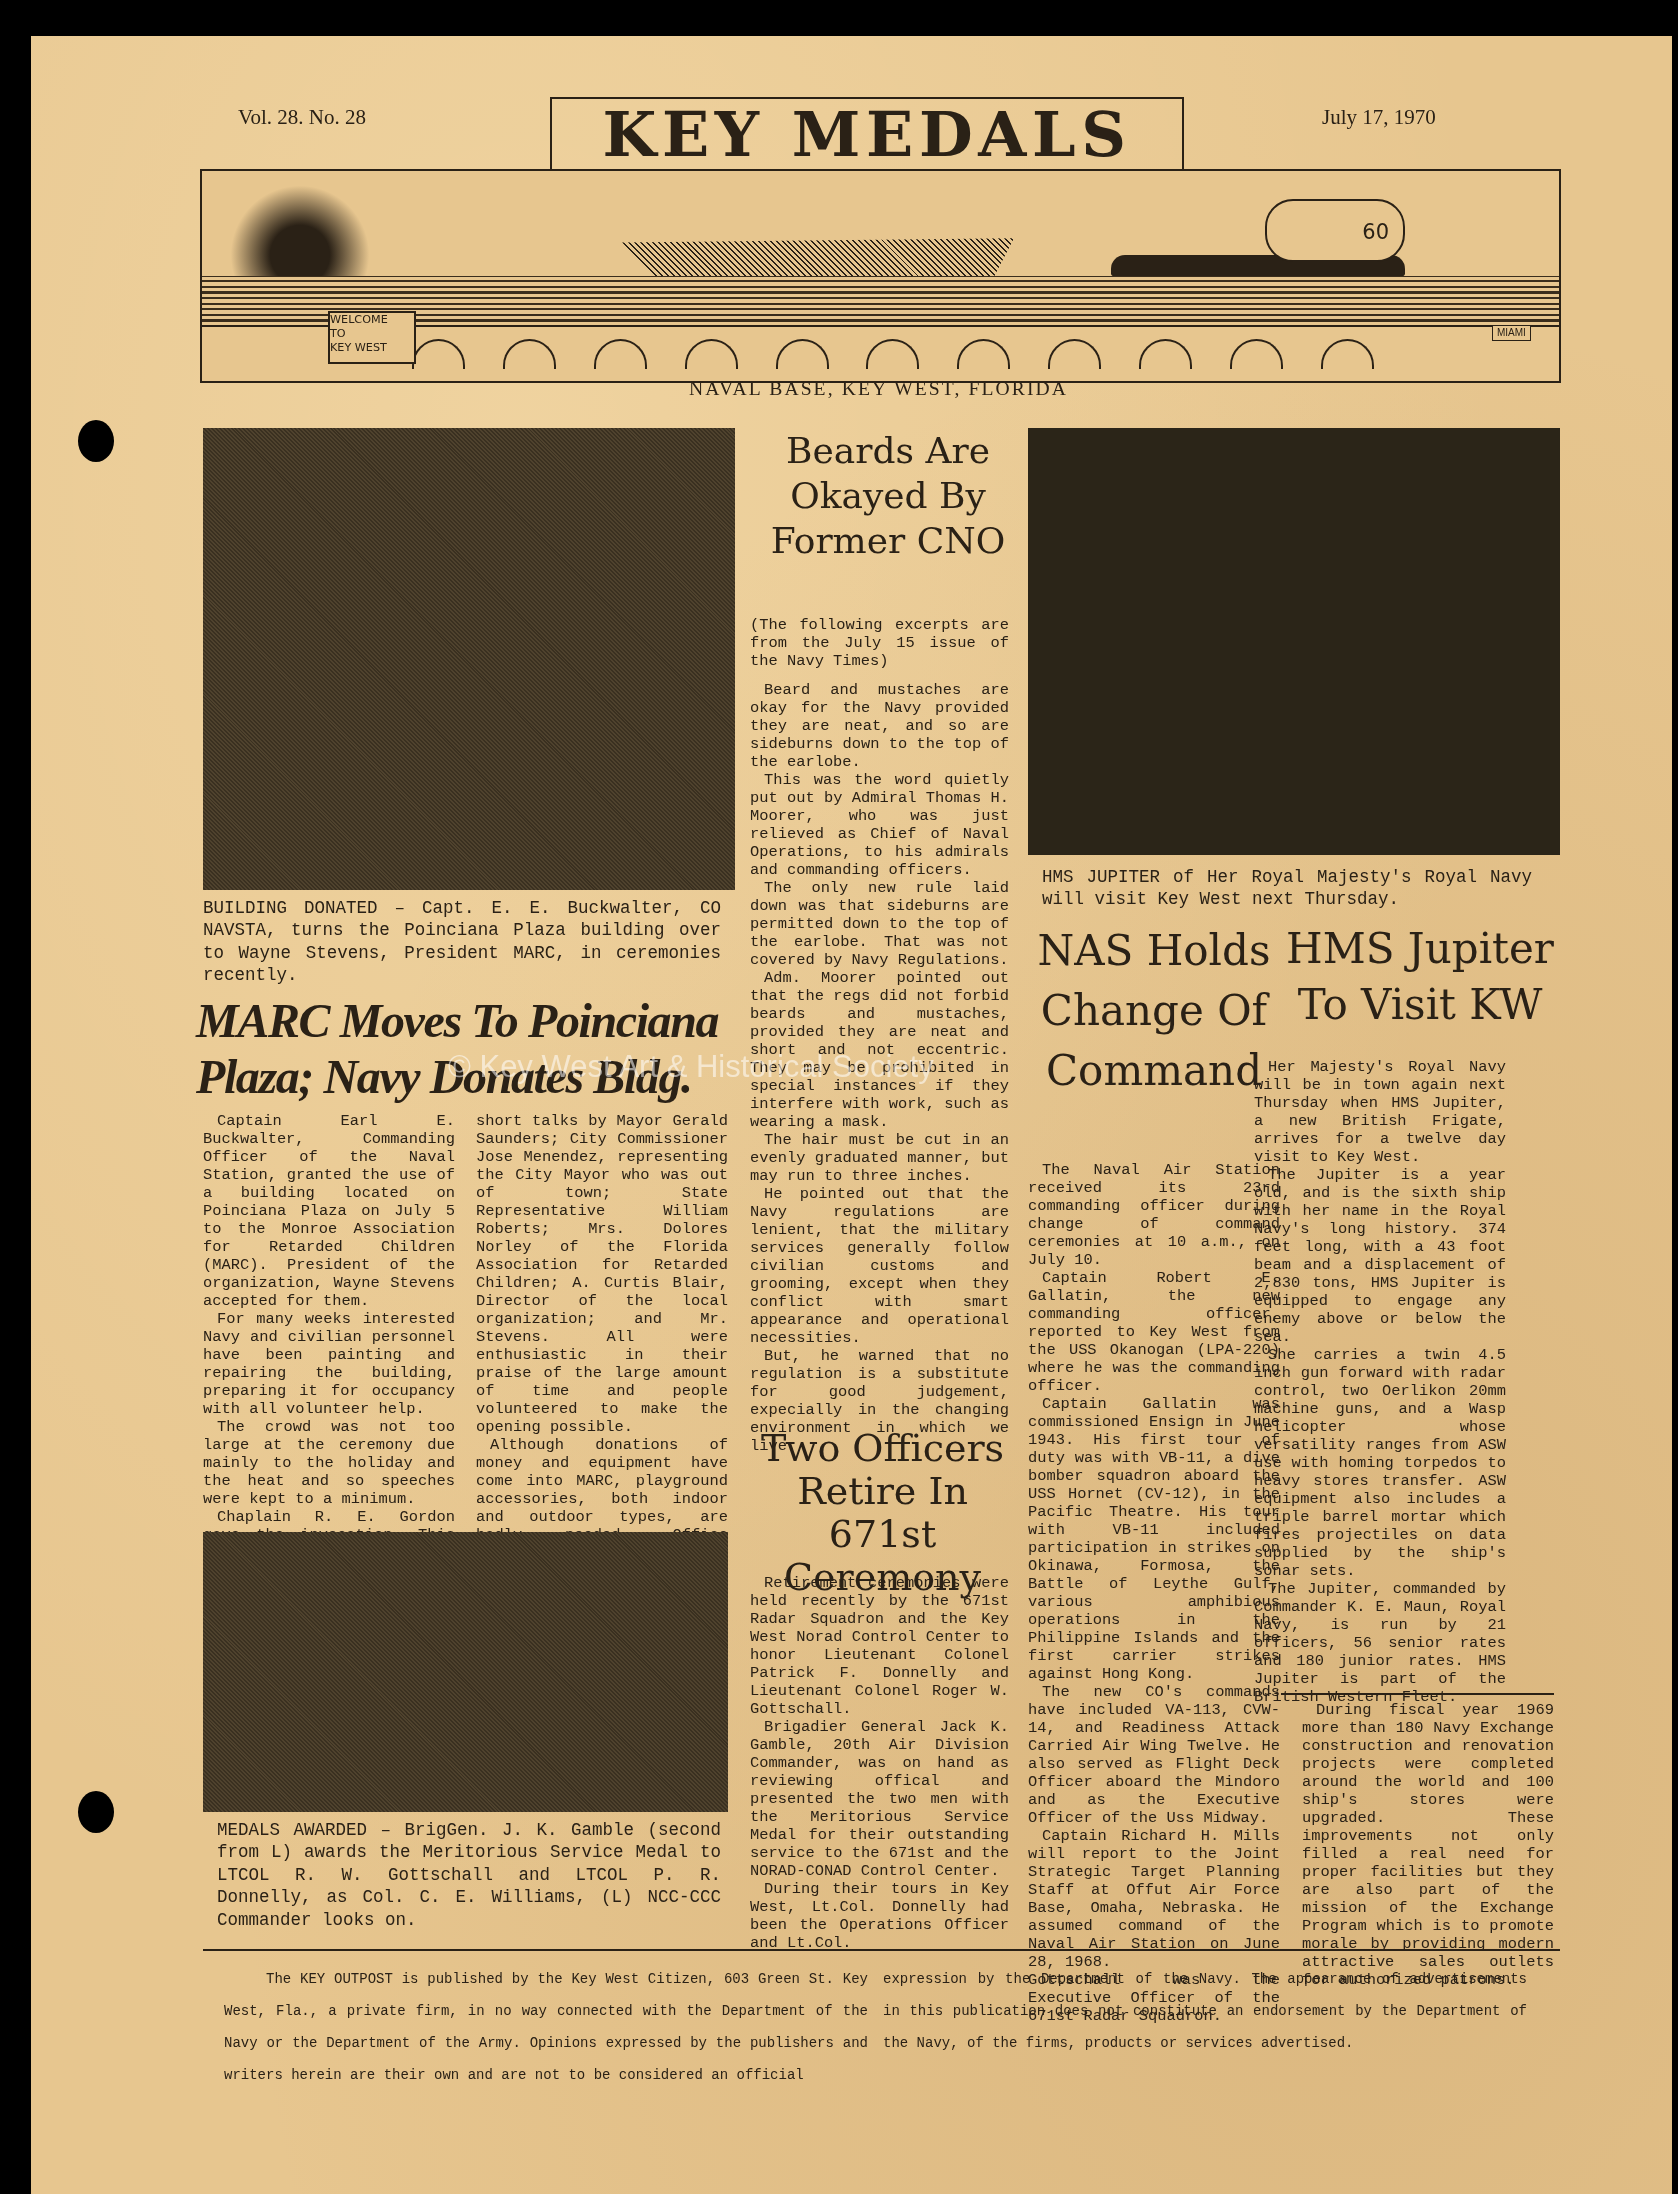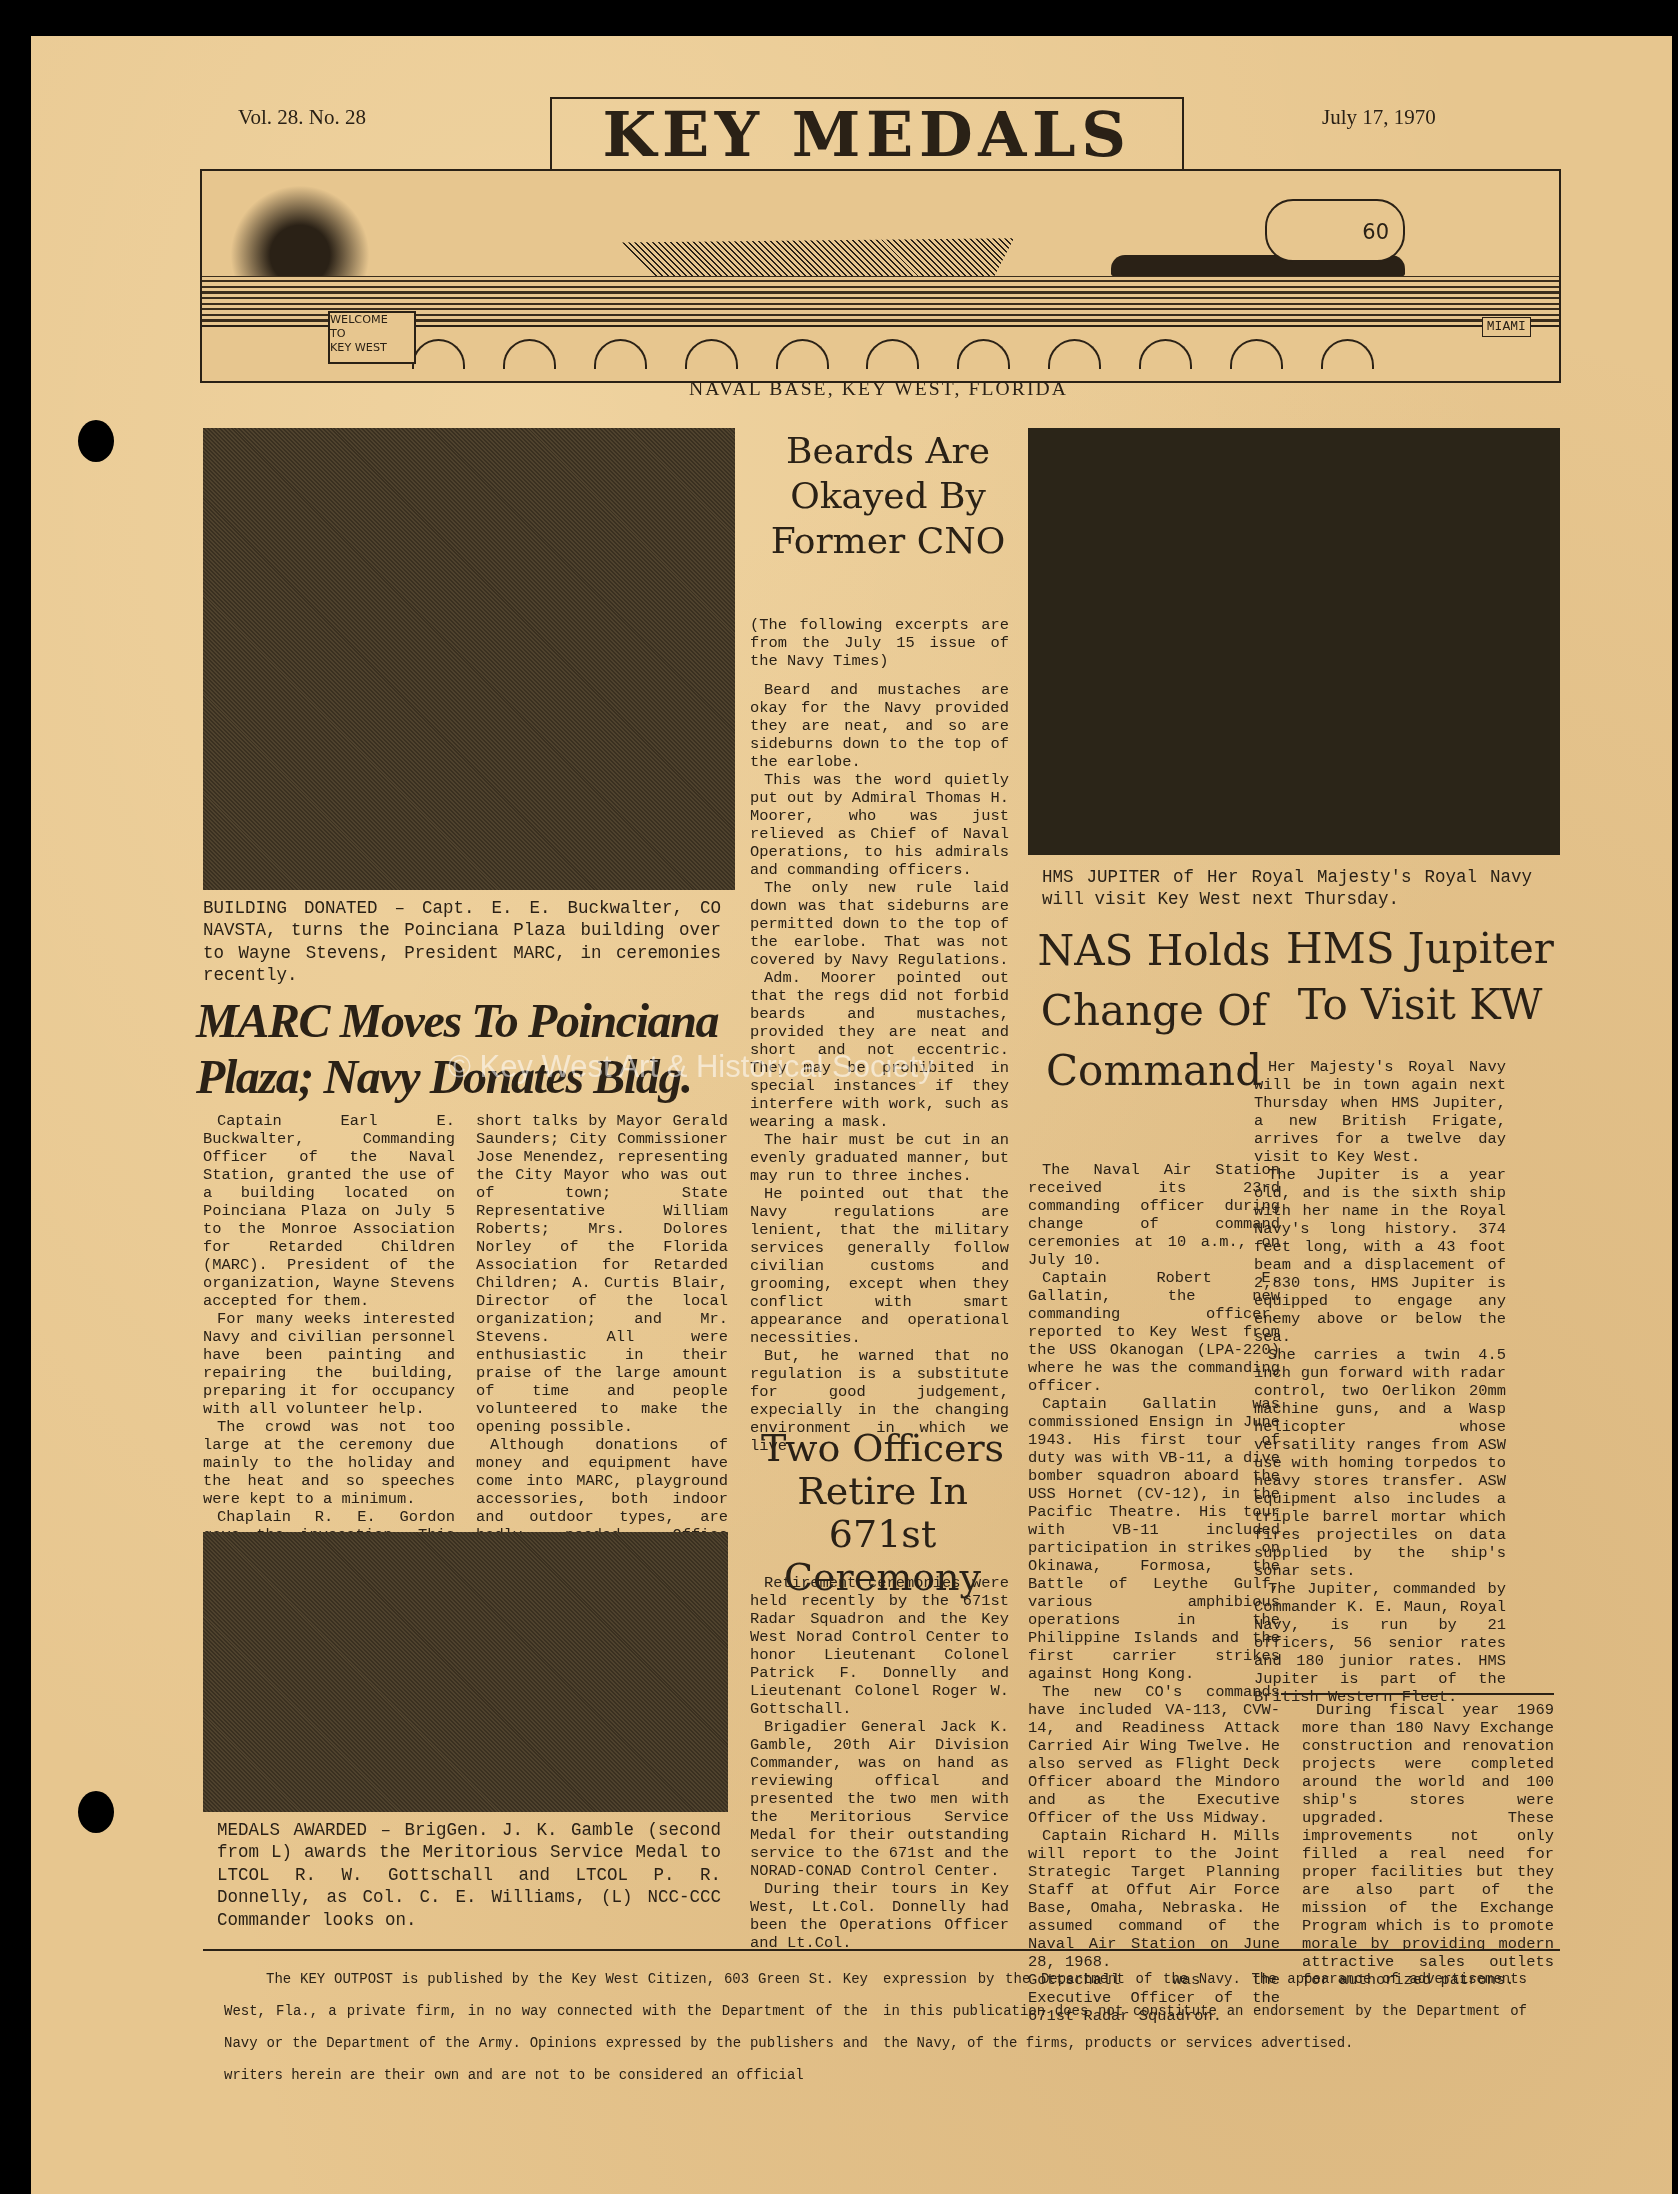--- a/index.html
+++ b/index.html
@@ -61,21 +61,21 @@
       <div class="arch" style="left:846px"></div>
     <div class="arch" style="left:937px"></div>
       <div class="arch" style="left:1028px"></div>
     <div class="arch" style="left:1119px"></div>
   </div>
   <div class="sign">
     <div>WELCOME</div>
       <div>TO</div>
       <div>KEY WEST</div>
   </div>
-  <div class="abs" style="right:28px;top:146px;font-family:Liberation Mono, monospace;font-size:13px;border:1.4px solid #2a2116;padding:1.4px 4.2px;background:#e7c68f">MIAMI</div>
+  <div class="abs" style="right:28px;top:154px;font-family:Liberation Sans, sans-serif;font-size:10px;border:1.4px solid #2a2116;padding:1.4px 4.2px;background:#e7c68f">MIAMI</div>
   <div class="abs" style="right:154px;top:28px;width:140px;height:63px;border:2.1px solid #2a2116;border-radius:28px;background:#e7c68f;font-family:'DejaVu Sans',sans-serif;font-size:21px;text-align:right;padding-right:14px;line-height:63px;box-sizing:border-box"><span>60</span></div>
 </div>
 <div class="abs" style="left:200px;width:1357px;top:378px;text-align:center;font-size:19.6px;letter-spacing:2.1px">NAVAL BASE, KEY WEST, FLORIDA</div>
 
 <div class="photo" style="left:203px;top:428px;width:532px;height:462px"></div>
 <div class="caption" style="left:203px;top:897px;width:518px">BUILDING DONATED – Capt. E. E. Buckwalter, CO NAVSTA, turns the Poinciana Plaza building over to Wayne Stevens, President MARC, in ceremonies recently.</div>
 
 <div class="big-italic" style="left:196px;top:993px;font-size:48px;white-space:nowrap">MARC Moves To Poinciana</div>
 <div class="big-italic" style="left:196px;top:1049px;font-size:48px;white-space:nowrap">Plaza; Navy Donates Bldg.</div>
 

